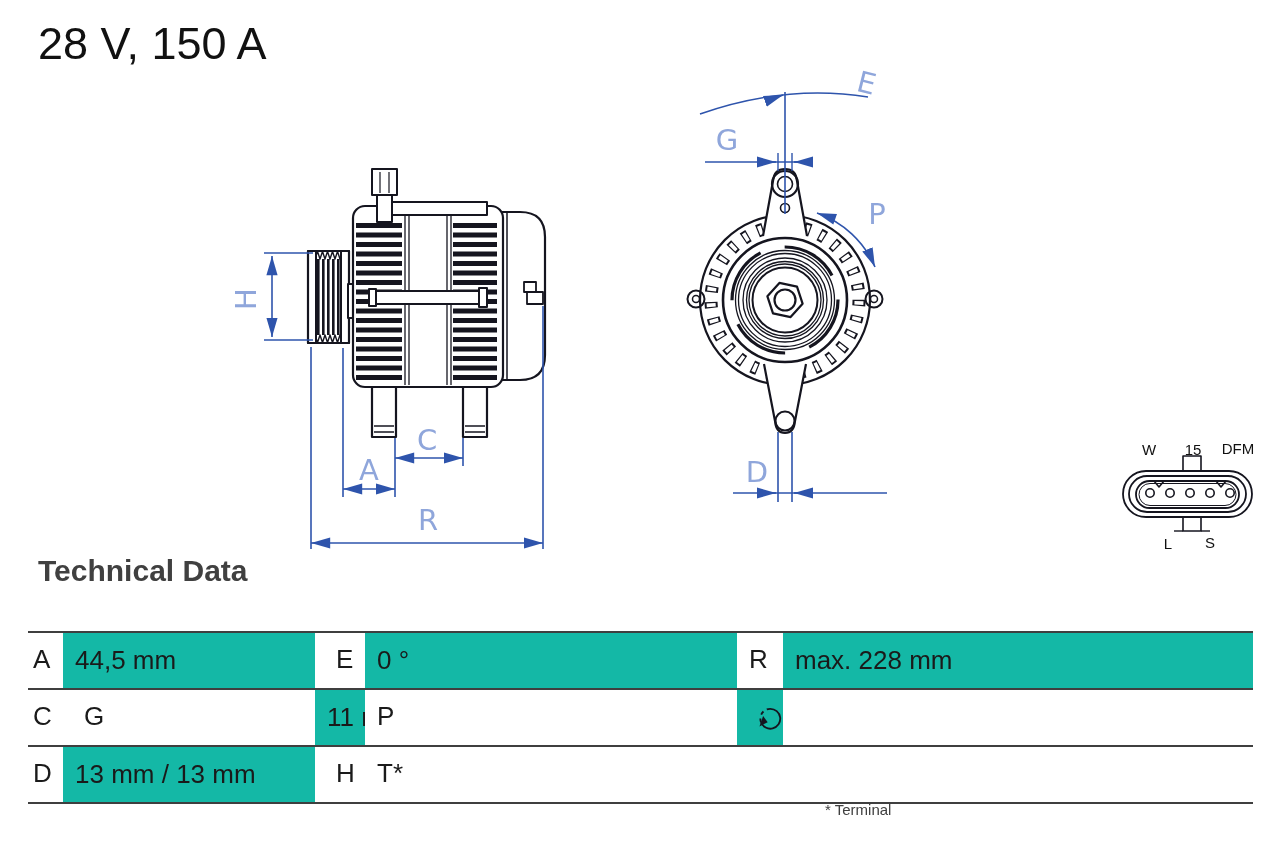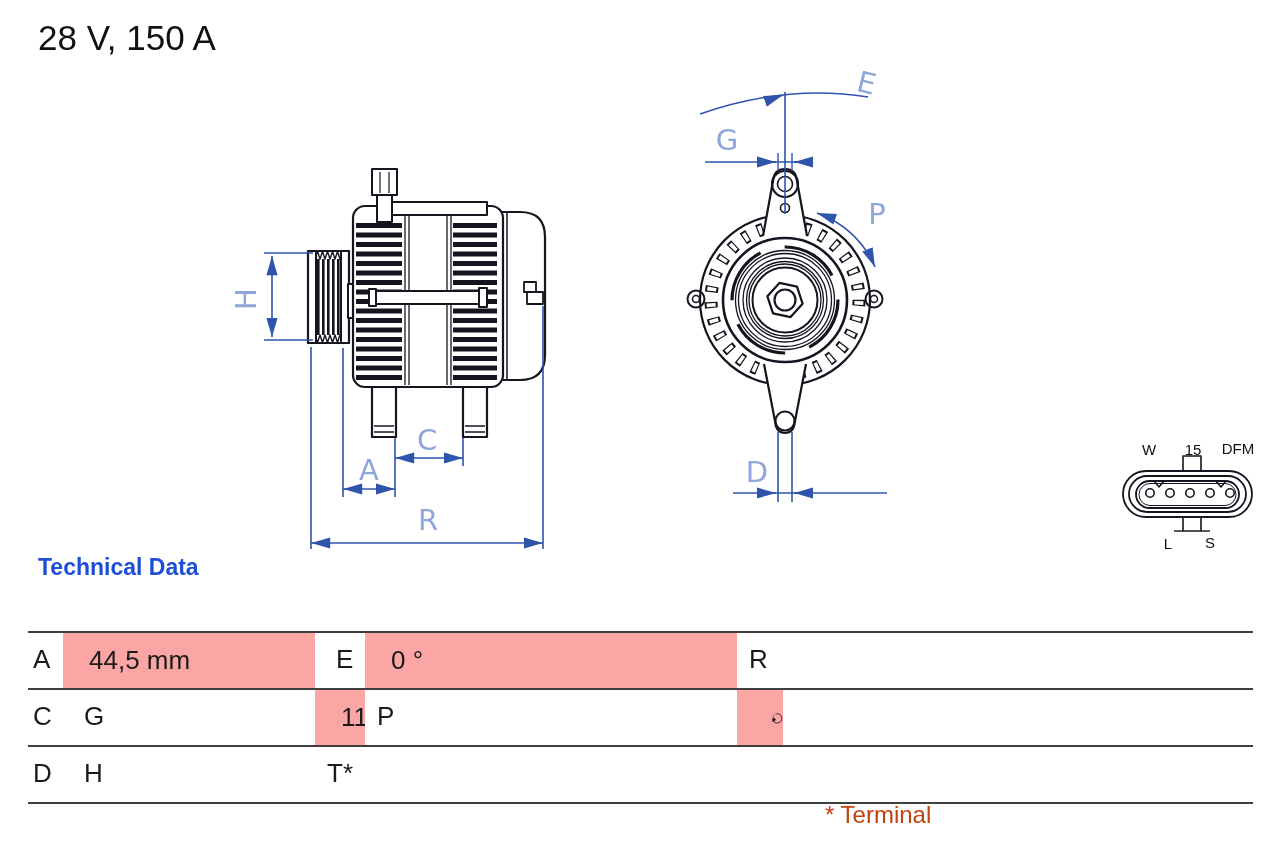--- a/index.html
+++ b/index.html
@@ -1,30 +1,30 @@
 <!DOCTYPE html>
 <html><head>
 <meta charset="utf-8">
 <style>
   html,body{margin:0;padding:0;background:#fff;}
   .page{position:relative;width:1280px;height:853px;background:#ffffff;overflow:hidden;
         font-family:"Liberation Sans",sans-serif;color:#1a1a1a;}
-  .title{position:absolute;left:38px;top:18px;font-size:35px;color:#111;}
+  .title{position:absolute;left:38px;top:18px;font-size:45px;color:#111;}
   .diagram-svg{position:absolute;left:0;top:0;width:1280px;height:580px;}
-  .td-heading{position:absolute;left:38px;top:554px;font-size:23px;font-weight:bold;color:#1d4ed8;}
+  .td-heading{position:absolute;left:38px;top:554px;font-size:30px;font-weight:bold;color:#404040;}
   .t-table{position:absolute;left:28px;top:631px;width:1225px;border-bottom:2px solid #3f3f3f;}
   .t-row{display:grid;grid-template-columns:35px 252px 50px 372px 46px 470px;height:55px;
          border-top:2px solid #3f3f3f;}
   .cell{font-size:26px;line-height:53px;white-space:nowrap;overflow:hidden;}
   .cl{background:#fff;padding-left:5px;}
   .cl.c2{padding-left:21px;}
   .cl.c3{padding-left:12px;}
-  .cv{background:#fca5a5;padding-left:26px;display:flex;align-items:center;}
+  .cv{background:#14b8a6;padding-left:12px;display:flex;align-items:center;}
   .p-icon-svg{margin-left:8px;}
-  .footnote{position:absolute;left:825px;top:801px;font-size:24px;color:#c2410c;}
+  .footnote{position:absolute;left:825px;top:801px;font-size:15px;color:#404040;}
 </style>
 </head>
 <body>
 
 <div class="page">
 
   <div class="title">28 V, 150 A</div>
 
   <svg class="diagram-svg" viewBox="0 0 1280 580">
     <defs>
@@ -201,39 +201,45 @@
     <div class="t-row">
       <div class="cell cl c1">A</div>
       <div class="cell cv">
           <span>44,5 mm</span>
         </div>
       <div class="cell cl c2">E</div>
       <div class="cell cv">
           <span>0 °</span>
         </div>
       <div class="cell cl c3">R</div>
+      <div class="cell cv">
+          <span>max. 228 mm</span>
+        </div>
     </div>
     <div class="t-row">
       <div class="cell cl c1">C</div>
       <div class="cell cl c2">G</div>
       <div class="cell cv">
           <span>11 mm</span>
         </div>
       <div class="cell cl c3">P</div>
       <div class="cell cv">
         <span></span>
         <svg class="p-icon-svg" width="34" height="32" viewBox="0 0 34 32">
           <path d="M17 4 A 13 13 0 1 1 5.2 21.5" fill="none" stroke="#15151F" stroke-width="2.4"></path>
           <path d="M5.2 21.5 A 13 13 0 0 1 17 4" fill="none" stroke="#15151F" stroke-width="2.4" stroke-dasharray="5 5"></path>
           <polygon points="3.2,27 14,21.5 8,13.5" fill="#15151F"></polygon>
         </svg>
       </div>
     </div>
     <div class="t-row">
       <div class="cell cl c1">D</div>
+      <div class="cell cv">
+          <span>13 mm / 13 mm</span>
+        </div>
       <div class="cell cl c2">H</div>
       <div class="cell cl c3">T*</div>
     </div>
   </div>
 
   <div class="footnote">* Terminal</div>
 
 </div>
 
 </body></html>

